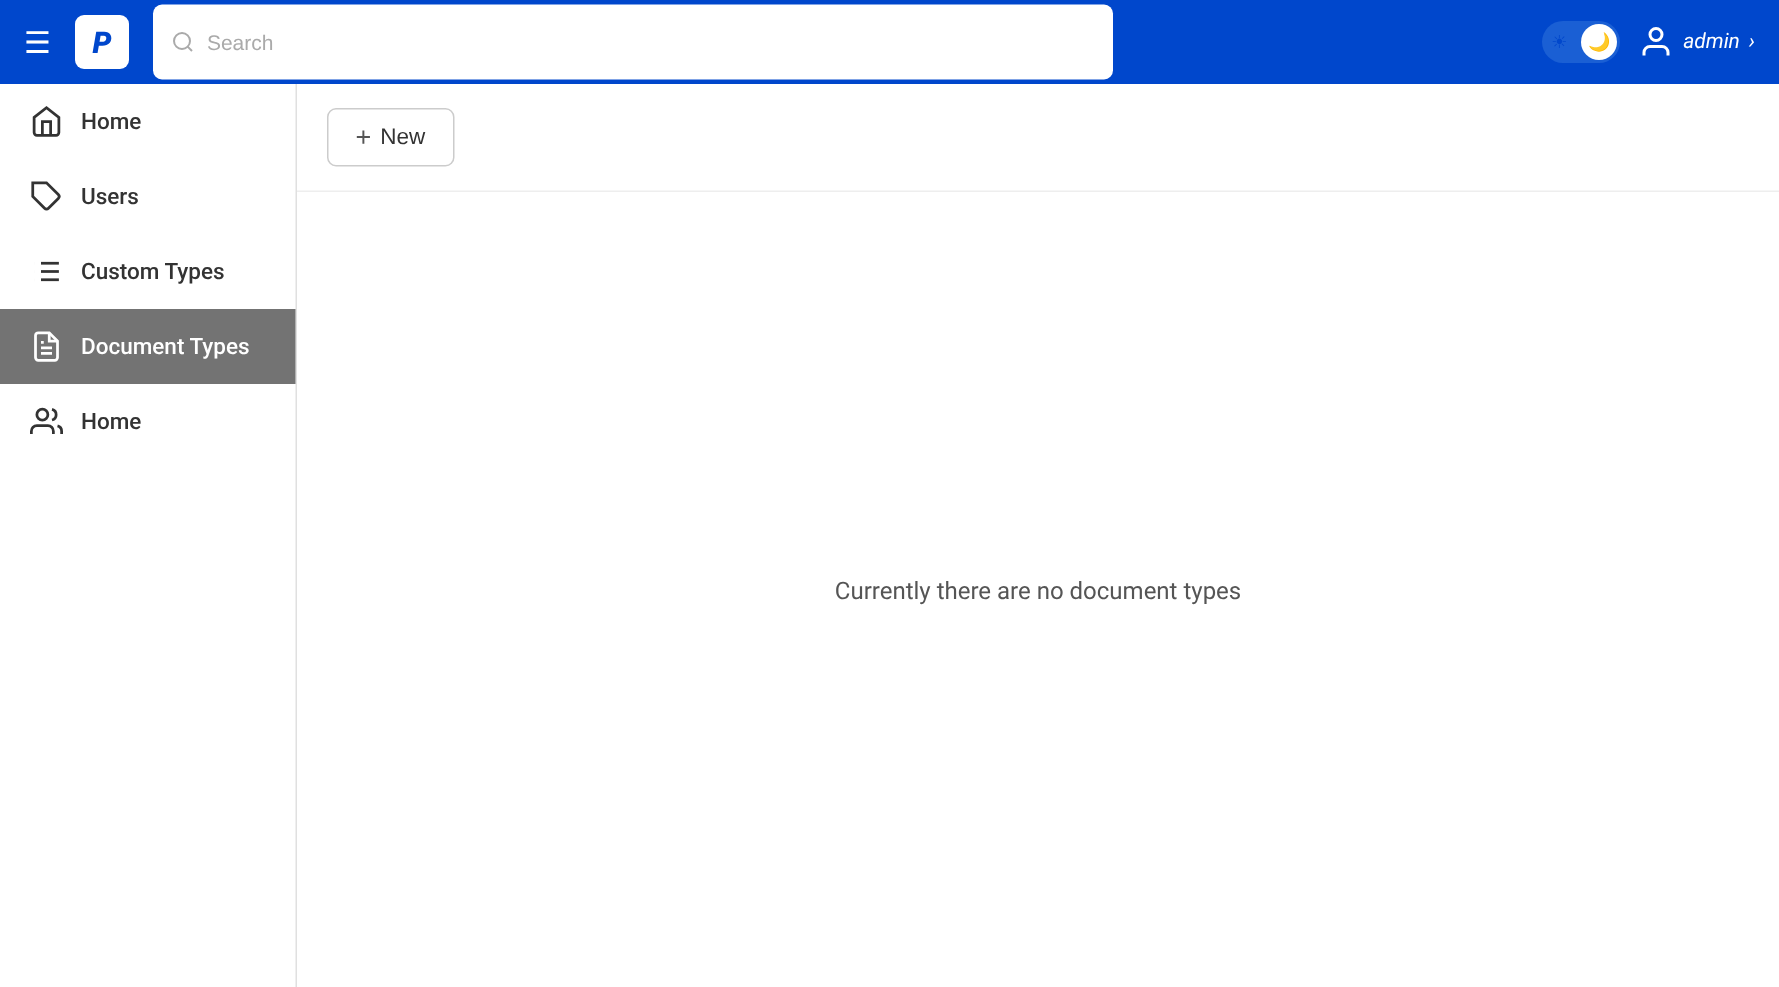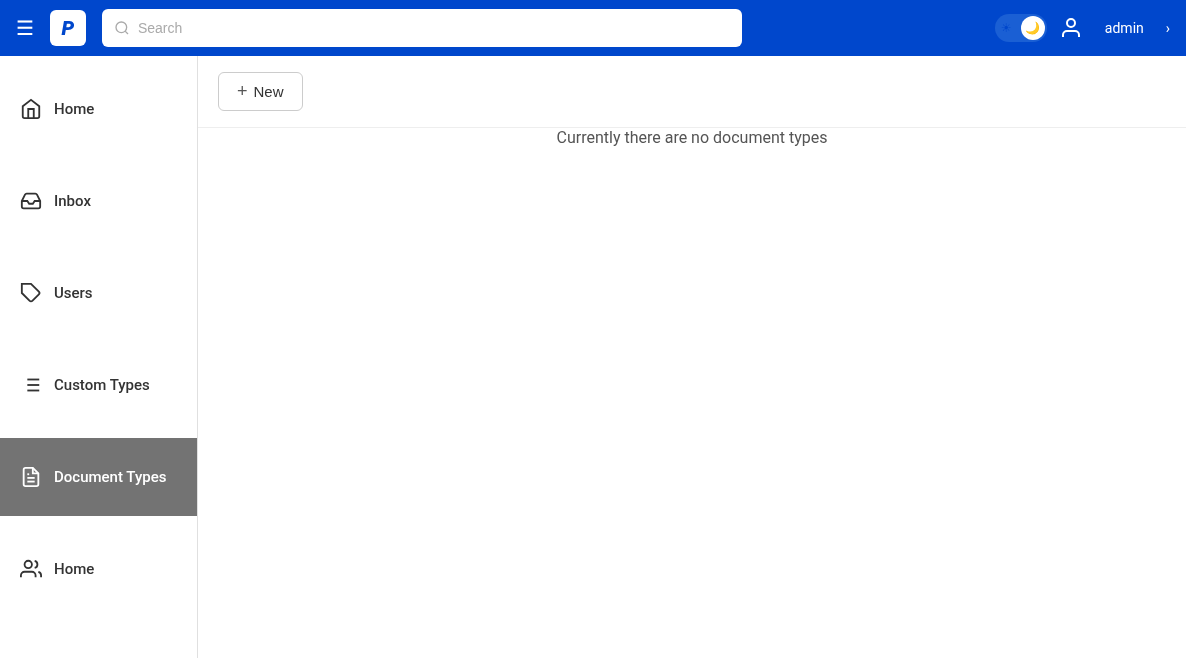--- a/index.html
+++ b/index.html
@@ -33,21 +33,21 @@
     }
     .header-search {
       flex: 1;
       max-width: 640px;
       background: white;
       border-radius: 6px;
       display: flex;
       align-items: center;
       padding: 0 12px;
       gap: 8px;
-      height: 38px;
+      height: 50px;
     }
     .header-search input {
       border: none;
       outline: none;
       flex: 1;
       font-size: 14px;
       color: #333;
       background: transparent;
     }
     .header-search input::placeholder { color: #aaa; }
@@ -78,50 +78,50 @@
       right: 2px;
       display: flex;
       align-items: center;
       justify-content: center;
       font-size: 12px;
     }
     .theme-toggle-sun { color: #0047CC; font-size: 12px; position: absolute; left: 6px; }
     .header-user {
       display: flex;
       align-items: center;
-      gap: 22px;
+      gap: 6px;
       color: white;
       cursor: pointer;
+      font-style: italic;
     }
     .header-user-name { font-size: 14px; color: white; }
     .header-chevron { font-size: 14px; color: white; }
 
     
     .body { display: flex; flex: 1; overflow: hidden; }
 
     
     .sidebar {
       width: 198px;
       background: white;
       border-right: 1px solid #e0e0e0;
       display: flex;
       flex-direction: column;
       flex-shrink: 0;
     }
     .sidebar-item {
       display: flex;
       align-items: center;
       gap: 12px;
-      padding: 28px 20px;
+      padding: 14px 20px;
       cursor: pointer;
       color: #333;
       font-size: 15px;
       font-weight: 500;
       transition: background 0.15s;
-      margin-top: 14px;
     }
     .sidebar-item.active {
       background: #737373;
       color: white;
     }
     .sidebar-item .icon { font-size: 20px; flex-shrink: 0; }
 
     
     .main-content {
       flex: 1;
@@ -143,20 +143,21 @@
       padding: 8px 18px;
       font-size: 15px;
       cursor: pointer;
       color: #333;
       font-weight: 500;
     }
     .new-button-plus { font-size: 18px; color: #555; }
     .main-empty {
       flex: 1;
       display: flex;
+      align-items: center;
       justify-content: center;
       color: #555;
       font-size: 16px;
     }
 
     
     .logo-p {
       font-size: 20px;
       font-weight: 900;
       color: #0047CC;
@@ -204,27 +205,20 @@
     <nav class="sidebar">
       <div class="sidebar-item">
         <svg class="icon" width="22" height="22" viewBox="0 0 24 24" fill="none" stroke="currentColor" stroke-width="2">
           <path d="M3 9l9-7 9 7v11a2 2 0 0 1-2 2H5a2 2 0 0 1-2-2z"></path>
           <polyline points="9 22 9 12 15 12 15 22"></polyline>
         </svg>
         <span>Home</span>
       </div>
       <div class="sidebar-item">
         <svg class="icon" width="22" height="22" viewBox="0 0 24 24" fill="none" stroke="currentColor" stroke-width="2">
-          <polyline points="22 12 16 12 14 15 10 15 8 12 2 12"></polyline>
-          <path d="M5.45 5.11L2 12v6a2 2 0 0 0 2 2h16a2 2 0 0 0 2-2v-6l-3.45-6.89A2 2 0 0 0 16.76 4H7.24a2 2 0 0 0-1.79 1.11z"></path>
-        </svg>
-        <span>Inbox</span>
-      </div>
-      <div class="sidebar-item">
-        <svg class="icon" width="22" height="22" viewBox="0 0 24 24" fill="none" stroke="currentColor" stroke-width="2">
           <path d="M20.59 13.41l-7.17 7.17a2 2 0 0 1-2.83 0L2 12V2h10l8.59 8.59a2 2 0 0 1 0 2.82z"></path>
           <line x1="7" y1="7" x2="7.01" y2="7"></line>
         </svg>
         <span>Users</span>
       </div>
       <div class="sidebar-item">
         <svg class="icon" width="22" height="22" viewBox="0 0 24 24" fill="none" stroke="currentColor" stroke-width="2">
           <line x1="8" y1="6" x2="21" y2="6"></line>
           <line x1="8" y1="12" x2="21" y2="12"></line>
           <line x1="8" y1="18" x2="21" y2="18"></line>

